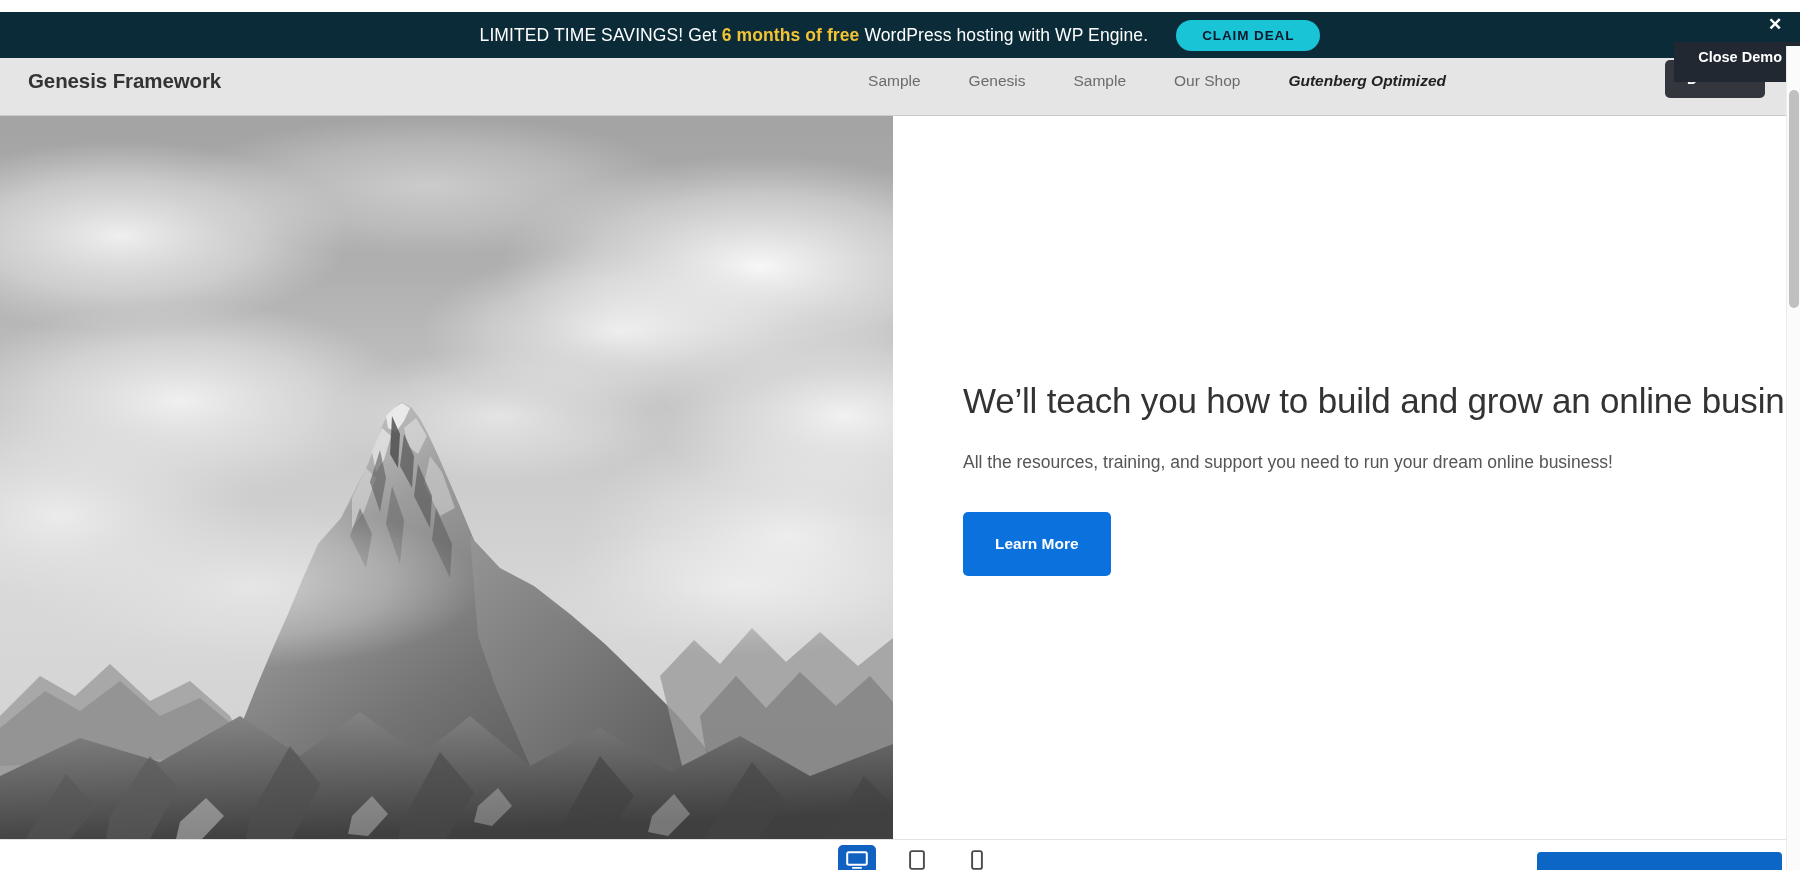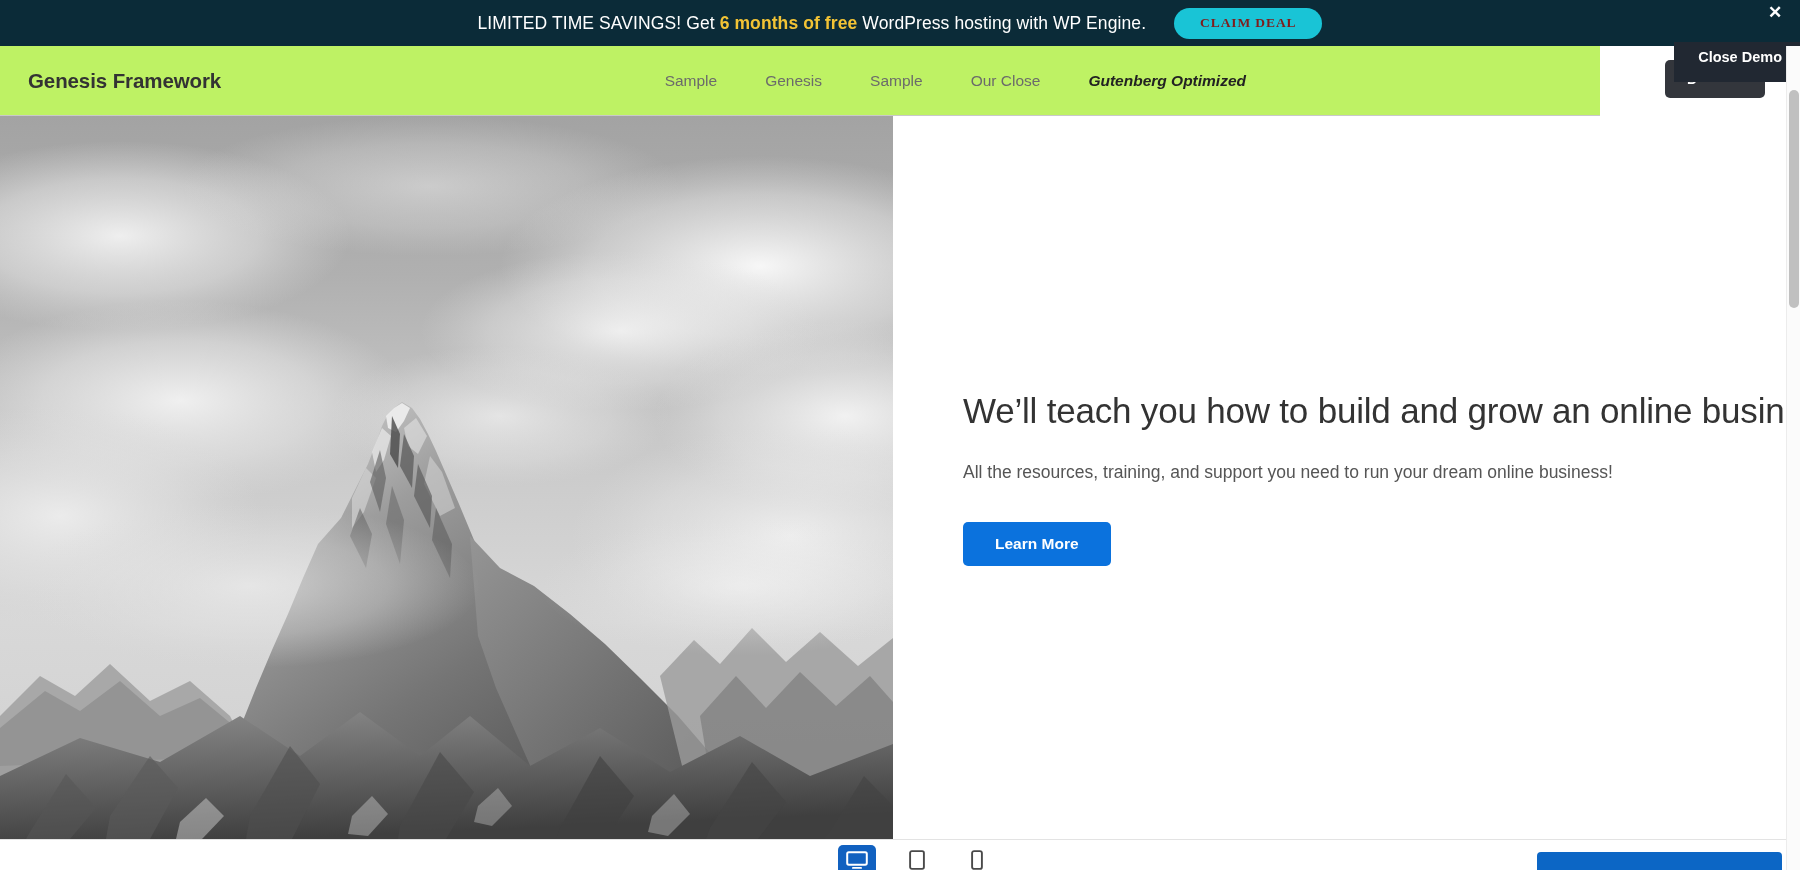--- a/index.html
+++ b/index.html
@@ -17,21 +17,21 @@
     position: relative;
     width: 1800px;
     height: 870px;
     overflow: hidden;
     background: #ffffff;
   }
 
   
   .promo-banner {
     position: absolute;
-    top: 0; left: 0;
+    top: 12px; left: 0;
     width: 1800px;
     height: 46px;
     background: #0b2b38;
     display: flex;
     align-items: center;
     justify-content: center;
     z-index: 60;
   }
   .promo-text {
     font-size: 17.5px;
@@ -39,54 +39,53 @@
     letter-spacing: .1px;
     white-space: nowrap;
   }
   .promo-text .hl {
     color: #f2c335;
     font-weight: bold;
   }
   .promo-cta {
     margin-left: 28px;
     background: #19c4d6;
-    color: #7f1d1d;
+    color: #0f172a;
     font-size: 13.5px;
     font-weight: bold;
     letter-spacing: .9px;
     border: none;
     border-radius: 22px;
     height: 31px;
     padding: 0 26px;
     cursor: pointer;
     white-space: nowrap;
-    font-family: Liberation Serif, serif;
   }
   .promo-close {
     position: absolute;
     right: 14px;
     top: 2px;
     width: 22px;
     height: 22px;
     line-height: 22px;
     text-align: center;
     color: #ffffff;
     font-size: 17px;
     font-weight: bold;
     cursor: pointer;
     user-select: none;
   }
 
   
   .site-header {
     position: absolute;
     top: 46px; left: 0;
-    width: 1600px;
+    width: 1800px;
     height: 70px;
-    background: #bef264;
+    background: #e5e5e5;
     border-bottom: 1px solid #c9c9c9;
     display: flex;
     align-items: center;
     z-index: 40;
   }
   .site-title {
     margin-left: 28px;
     font-size: 20.5px;
     font-weight: bold;
     color: #333333;
@@ -198,21 +197,21 @@
     white-space: nowrap;
   }
   .hero-btn {
     align-self: flex-start;
     background: #0b72dd;
     color: #ffffff;
     font-size: 15.5px;
     font-weight: bold;
     border: none;
     border-radius: 5px;
-    height: 44px;
+    height: 64px;
     padding: 0 32px;
     cursor: pointer;
   }
 
   
   .preview-toolbar {
     position: absolute;
     left: 0;
     top: 839px;
     width: 1800px;
@@ -289,21 +288,21 @@
     <button class="promo-cta">CLAIM DEAL</button>
     <span class="promo-close">✕</span>
   </div>
 
   <header class="site-header">
     <div class="site-title">Genesis Framework</div>
     <nav class="main-nav">
       <span class="nav-item">Sample</span>
       <span class="nav-item">Genesis</span>
       <span class="nav-item">Sample</span>
-      <span class="nav-item">Our Close</span>
+      <span class="nav-item">Our Shop</span>
       <span class="nav-item active">Gutenberg Optimized</span>
     </nav>
   </header>
 
   <button class="demo-download-btn">D</button>
   <button class="demo-close-tooltip">Close Demo</button>
 
   <section class="hero">
 
     <div class="hero-media">

